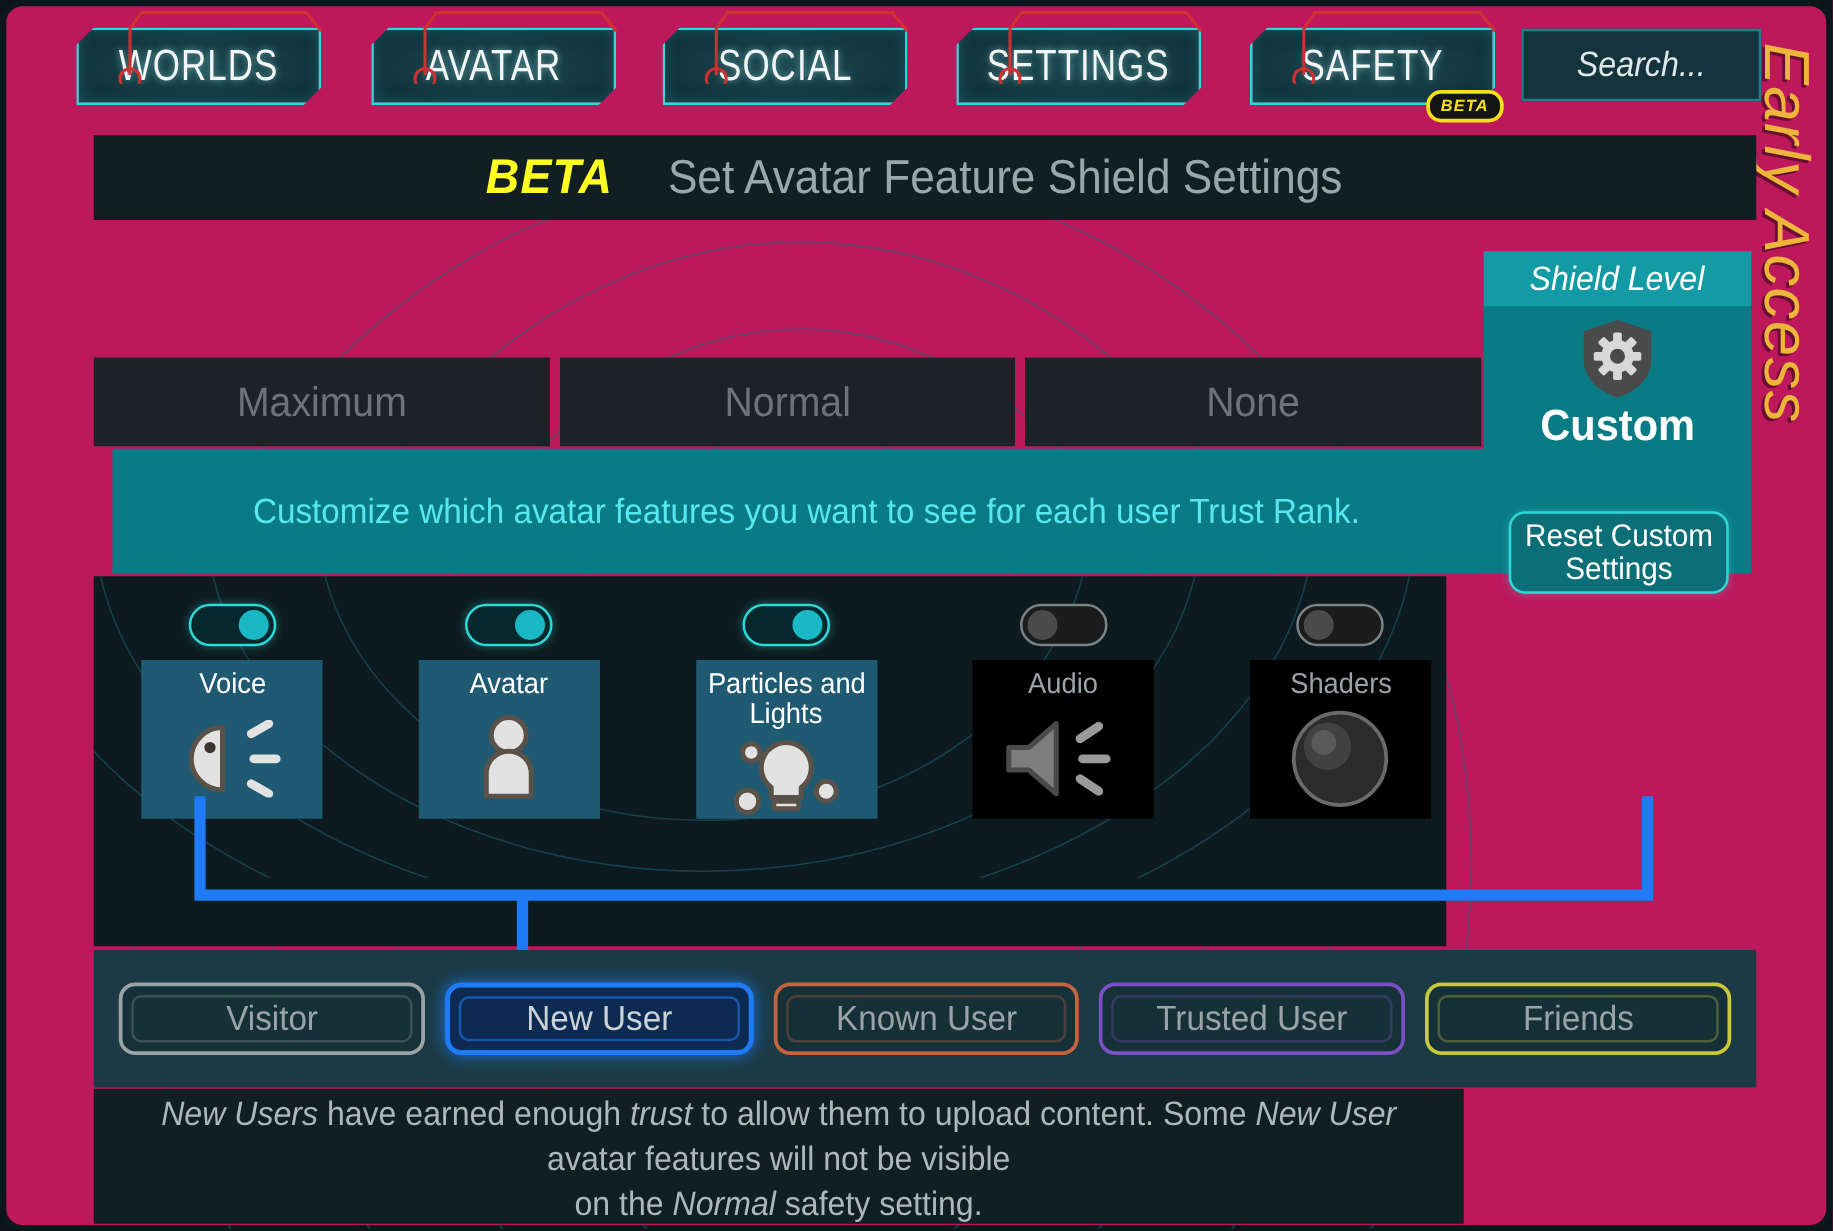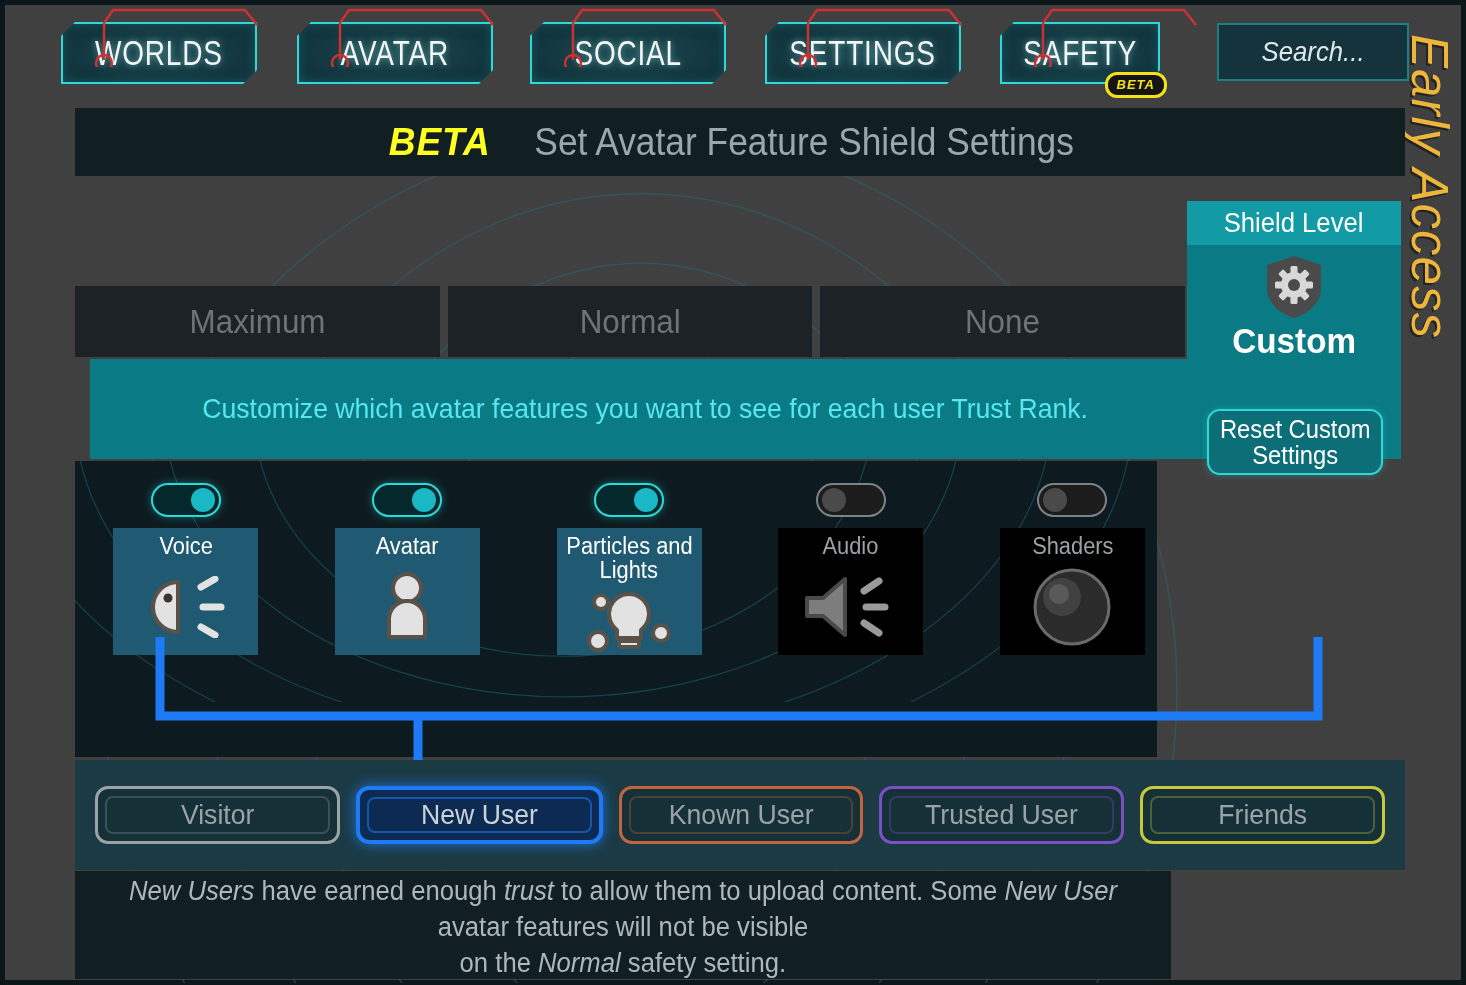--- a/index.html
+++ b/index.html
@@ -5,23 +5,23 @@
   * { box-sizing: border-box; margin: 0; padding: 0; }
   html, body {
     width: 1466px; height: 985px;
     background: #0a1418;
     font-family: "Liberation Sans", sans-serif;
     overflow: hidden;
   }
   #root {
     position: relative;
     width: 1466px; height: 985px;
-    background: #404040;
+    background: #be185d;
     border: 5px solid #0c171b;
-    border-radius: 6px;
+    border-radius: 18px;
   }
 
   
   .arcs { position:absolute; inset:0; pointer-events:none; }
 
   
   .navbar {
     position: absolute; left: 0; top: 0; width: 1410px; height: 98px;
   }
   .navtab {
@@ -118,21 +118,21 @@
     font-family:"Liberation Sans Narrow","Liberation Sans",sans-serif;
     transform: scaleX(.95);
   }
 
   
   .shieldpanel {
     position:absolute; left:1182px; top:196px; width:214px; height:258px;
     background:#0a7a84;
   }
   .shield-head {
-    height:44px; background:#129ba5; display:flex; align-items:center; justify-content:center;
+    height:44px; background:#129ba5; display:flex; align-items:center; justify-content:center;font-style:italic;
   }
   .shield-head span {
     color:#fff; font-size:27px;
     font-family:"Liberation Sans Narrow","Liberation Sans",sans-serif;
     transform:scaleX(.95);
   }
   .shield-body { height:148px; display:flex; flex-direction:column; align-items:center; padding-top:9px; }
   .shield-name {
     color:#fff; font-size:35px; font-weight:bold; margin-top:1px;
     font-family:"Liberation Sans Narrow","Liberation Sans",sans-serif;
@@ -265,21 +265,21 @@
 
     <div class="navtab" style="left:760px;width:196px;">
       <div class="frame"></div>
       <svg class="hook" style="left:-12px;top:-17px;width:210px;height:62px;" viewBox="0 0 210 62">
         <path d="M55 55 L55 18 L64 5 L196 5 L208 20" fill="none" stroke="#d03030" stroke-width="2.4"></path>
         <circle cx="55" cy="58" r="8" fill="none" stroke="#d03030" stroke-width="2.4"></circle>
       </svg>
       <span class="label">SETTINGS</span>
     </div>
 
-    <div class="navtab" style="left:995px;width:160px;">
+    <div class="navtab" style="left:995px;width:196px;">
       <div class="frame"></div>
       <svg class="hook" style="left:-12px;top:-17px;width:210px;height:62px;" viewBox="0 0 210 62">
         <path d="M55 55 L55 18 L64 5 L196 5 L208 20" fill="none" stroke="#d03030" stroke-width="2.4"></path>
         <circle cx="55" cy="58" r="8" fill="none" stroke="#d03030" stroke-width="2.4"></circle>
       </svg>
       <span class="label">SAFETY</span>
       <div class="beta-pill" style="right:-7px;bottom:-14px;">BETA</div>
     </div>
 
     <div class="searchbox">

